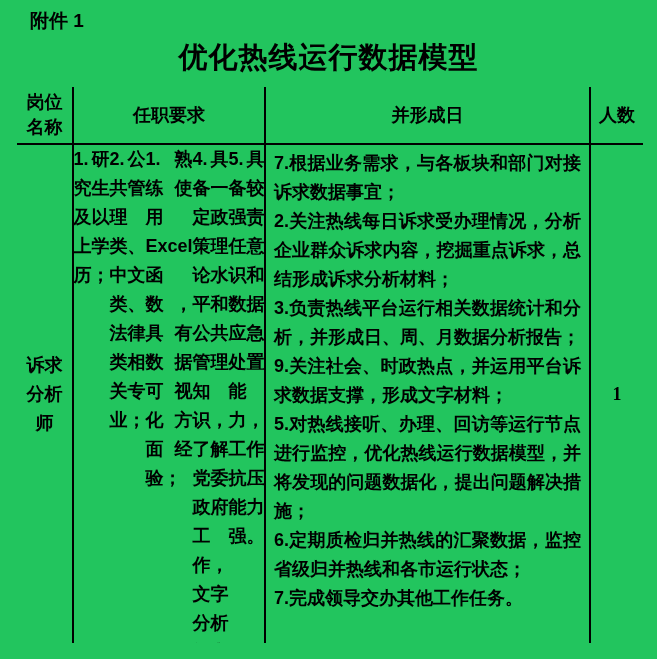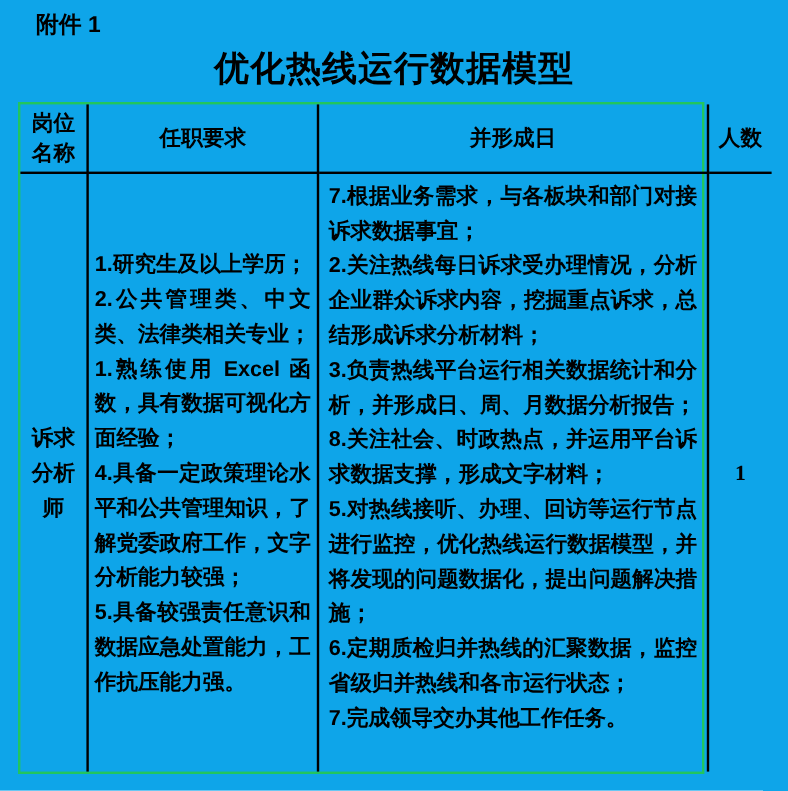--- a/index.html
+++ b/index.html
@@ -4,21 +4,21 @@
 <style>
   html, body {
     margin: 0;
     padding: 0;
     background: #ffffff;
   }
   .page {
     position: relative;
     width: 657px;
     height: 659px;
-    background: #0ea5e9;
+    background: #22c55e;
     color: #000000;
     font-family: "Liberation Sans", sans-serif;
     font-weight: bold;
     overflow: hidden;
   }
   .attachment-label {
     position: absolute;
     left: 30px;
     top: 8px;
     font-size: 19px;
@@ -64,21 +64,21 @@
     line-height: 25px;
     padding: 0 8px;
   }
   .position-cell {
     font-size: 18px;
     line-height: 29px;
     padding: 0 8px;
   }
   .req-cell {
     display: flex;
-    flex-direction: column;
+    flex-direction: row;
     justify-content: center;
     padding: 0 5px;
     font-size: 18px;
     line-height: 29px;
     text-align: justify;
   }
   .duty-cell {
     padding: 4px 8px 0 8px;
     font-size: 18px;
     line-height: 29px;
@@ -116,21 +116,21 @@
       <p>2.公共管理类、中文类、法律类相关专业；</p>
       <p>1.熟练使用 Excel 函数，具有数据可视化方面经验；</p>
       <p>4.具备一定政策理论水平和公共管理知识，了解党委政府工作，文字分析能力较强；</p>
       <p>5.具备较强责任意识和数据应急处置能力，工作抗压能力强。</p>
     </div>
 
     <div class="cell duty-cell b-right">
       <p>7.根据业务需求，与各板块和部门对接诉求数据事宜；</p>
       <p>2.关注热线每日诉求受办理情况，分析企业群众诉求内容，挖掘重点诉求，总结形成诉求分析材料；</p>
       <p>3.负责热线平台运行相关数据统计和分析，并形成日、周、月数据分析报告；</p>
-      <p>8.关注社会、时政热点，并运用平台诉求数据支撑，形成文字材料；</p>
+      <p>9.关注社会、时政热点，并运用平台诉求数据支撑，形成文字材料；</p>
       <p>5.对热线接听、办理、回访等运行节点进行监控，优化热线运行数据模型，并将发现的问题数据化，提出问题解决措施；</p>
       <p>6.定期质检归并热线的汇聚数据，监控省级归并热线和各市运行状态；</p>
       <p>7.完成领导交办其他工作任务。</p>
     </div>
 
     <div class="cell center-cell headcount-cell">1</div>
 
   </div>
 </div>
 

